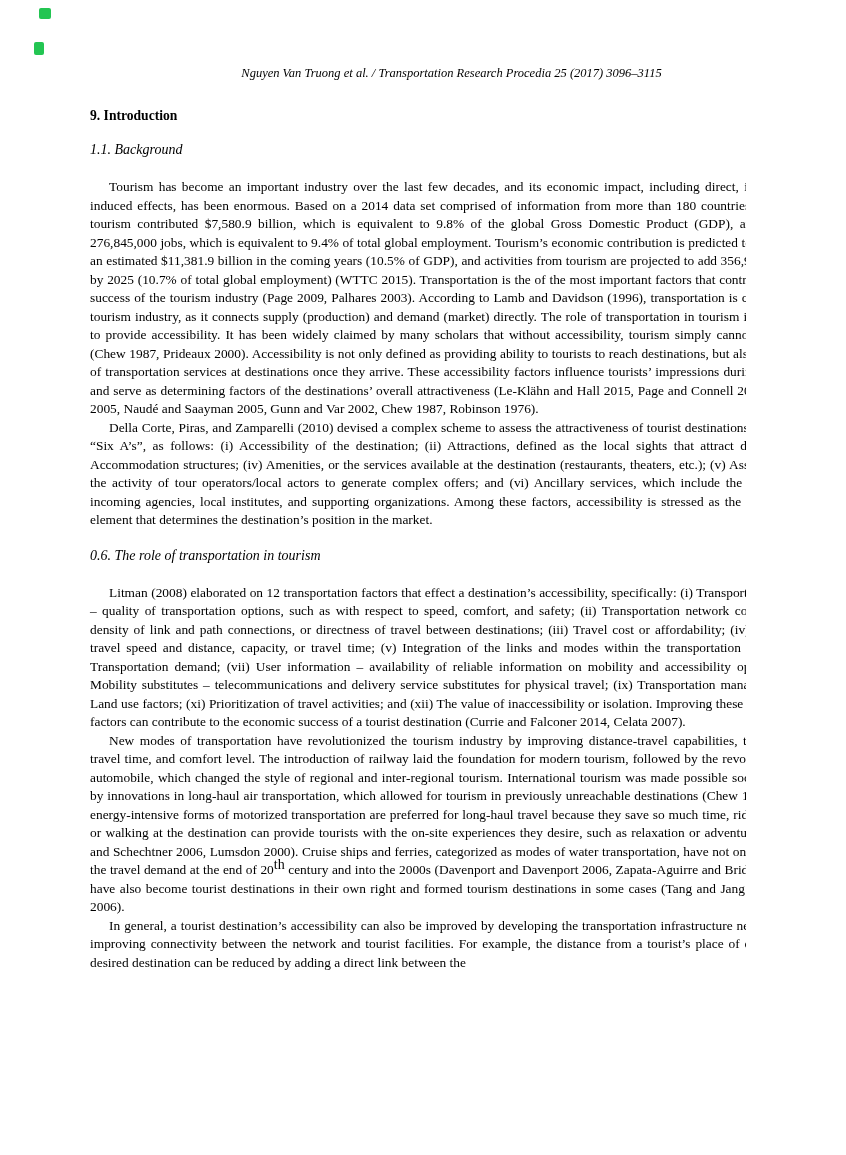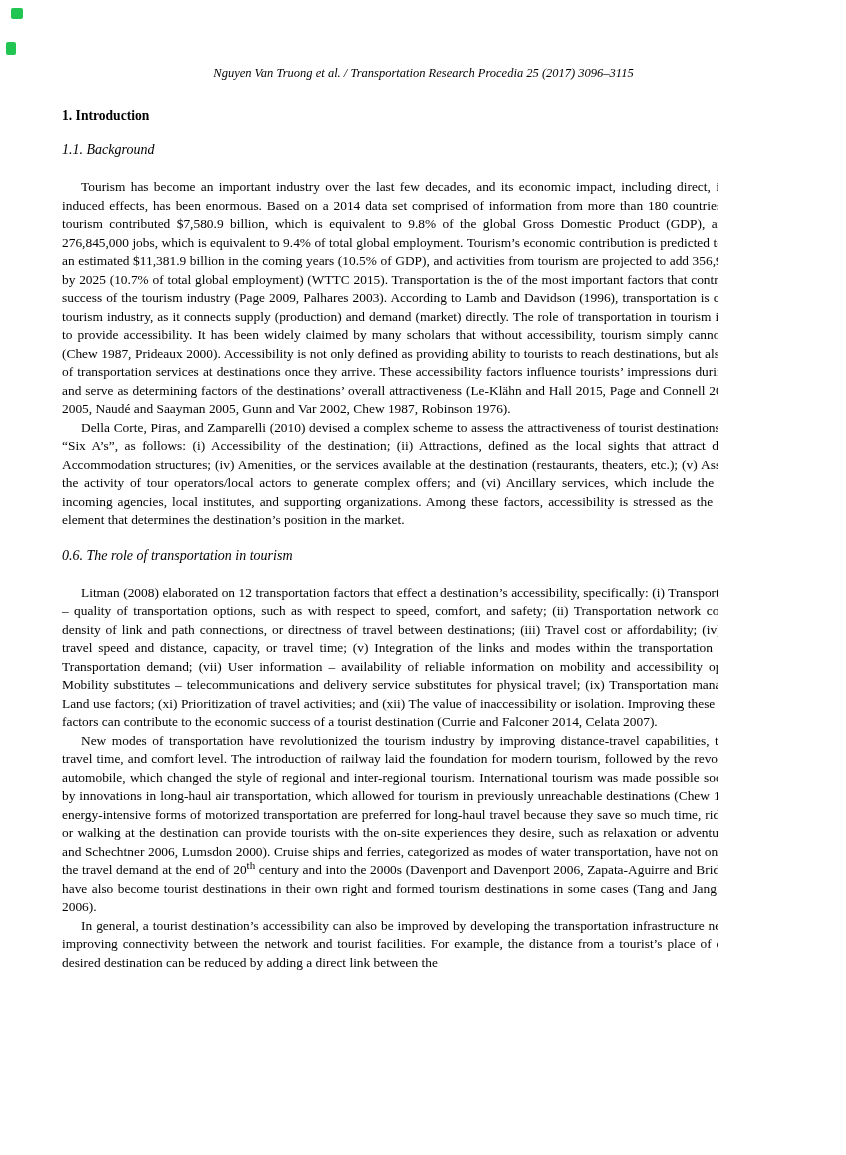--- a/index.html
+++ b/index.html
@@ -6,20 +6,21 @@
   html, body { margin: 0; padding: 0; background: #ffffff; }
 
   .page {
     position: relative;
     width: 718px;
     height: 1155px;
     background: #ffffff;
     color: #000000;
     font-family: "Liberation Serif", "DejaVu Serif", serif;
     overflow: hidden;
+    margin-left: 28px;
   }
 
   .rec-marker {
     position: absolute;
     border-radius: 2px;
   }
   .rec-marker-1 { left: 11px; top: 8px;  width: 12px; height: 11px; }
   .rec-marker-2 { left: 6px;  top: 42px; width: 10px; height: 13px; }
 
   .content {
@@ -63,41 +64,41 @@
   p.body-para {
     font-size: 13.4px;
     line-height: 18.5px;
     text-align: justify;
     text-indent: 19px;
     margin: 0;
     hyphens: none;
   }
 
   p.body-para sup {
-    font-size: 11px;
+    font-size: 14px;
     line-height: 0;
     vertical-align: super;
   }
 </style>
 </head>
 <body>
 
 <div class="page">
 
   <div class="rec-marker rec-marker-1" style="background-color: rgb(35, 197, 82);"></div>
   <div class="rec-marker rec-marker-2" style="background-color: rgb(35, 197, 82);"></div>
 
   <div class="content">
 
     <div class="running-head">
       <span class="citation">Nguyen Van Truong et al. / Transportation Research Procedia 25 (2017) 3096–3115</span>
       <span class="page-number">3097</span>
     </div>
 
-    <h2 class="section-heading">1. Introduction</h2>
+    <h2 class="section-heading">9. Introduction</h2>
 
     <h3 class="subsection-heading">1.1. Background</h3>
 
     <p class="body-para">Tourism has become an important industry over the last few decades, and its economic impact, including direct, indirect, and induced effects, has been enormous. Based on a 2014 data set comprised of information from more than 180 countries, travel and tourism contributed $7,580.9 billion, which is equivalent to 9.8% of the global Gross Domestic Product (GDP), and provided 276,845,000 jobs, which is equivalent to 9.4% of total global employment. Tourism’s economic contribution is predicted to increase to an estimated $11,381.9 billion in the coming years (10.5% of GDP), and activities from tourism are projected to add 356,911,000 jobs by 2025 (10.7% of total global employment) (WTTC 2015). Transportation is the of the most important factors that contributes to the success of the tourism industry (Page 2009, Palhares 2003). According to Lamb and Davidson (1996), transportation is crucial in the tourism industry, as it connects supply (production) and demand (market) directly. The role of transportation in tourism is essentially to provide accessibility. It has been widely claimed by many scholars that without accessibility, tourism simply cannot take place (Chew 1987, Prideaux 2000). Accessibility is not only defined as providing ability to tourists to reach destinations, but also by the use of transportation services at destinations once they arrive. These accessibility factors influence tourists’ impressions during their trip, and serve as determining factors of the destinations’ overall attractiveness (Le-Klähn and Hall 2015, Page and Connell 2014, Boopen 2005, Naudé and Saayman 2005, Gunn and Var 2002, Chew 1987, Robinson 1976).</p>
 
     <p class="body-para">Della Corte, Piras, and Zamparelli (2010) devised a complex scheme to assess the attractiveness of tourist destinations, termed the “Six A’s”, as follows: (i) Accessibility of the destination; (ii) Attractions, defined as the local sights that attract demand; (iii) Accommodation structures; (iv) Amenities, or the services available at the destination (restaurants, theaters, etc.); (v) Assemblage, or the activity of tour operators/local actors to generate complex offers; and (vi) Ancillary services, which include the activities of incoming agencies, local institutes, and supporting organizations. Among these factors, accessibility is stressed as the fundamental element that determines the destination’s position in the market.</p>
 
     <h3 class="subsection-heading">0.6. The role of transportation in tourism</h3>
 
     <p class="body-para">Litman (2008) elaborated on 12 transportation factors that effect a destination’s accessibility, specifically: (i) Transportation modes – quality of transportation options, such as with respect to speed, comfort, and safety; (ii) Transportation network connectivity – density of link and path connections, or directness of travel between destinations; (iii) Travel cost or affordability; (iv) Mobility – travel speed and distance, capacity, or travel time; (v) Integration of the links and modes within the transportation system; (vi) Transportation demand; (vii) User information – availability of reliable information on mobility and accessibility options; (viii) Mobility substitutes – telecommunications and delivery service substitutes for physical travel; (ix) Transportation management; (x) Land use factors; (xi) Prioritization of travel activities; and (xii) The value of inaccessibility or isolation. Improving these accessibility factors can contribute to the economic success of a tourist destination (Currie and Falconer 2014, Celata 2007).</p>

